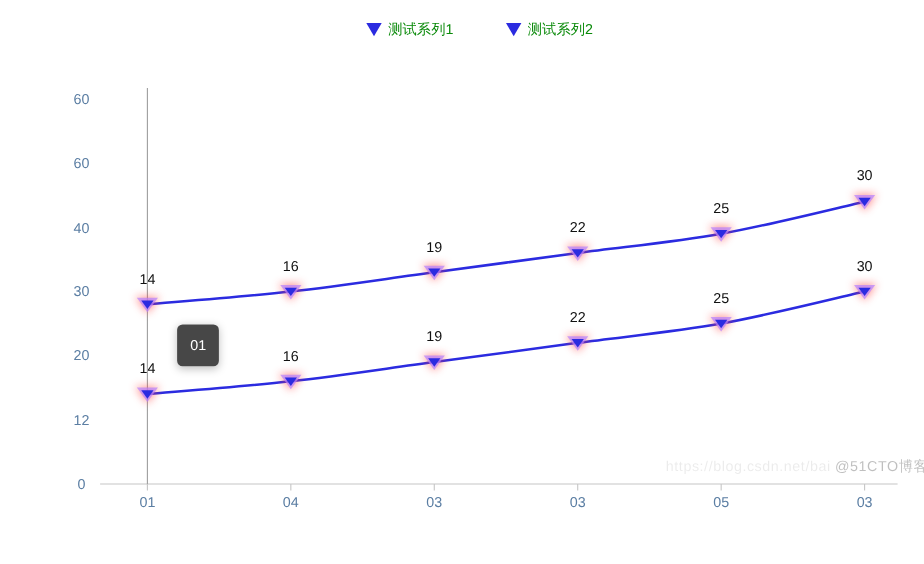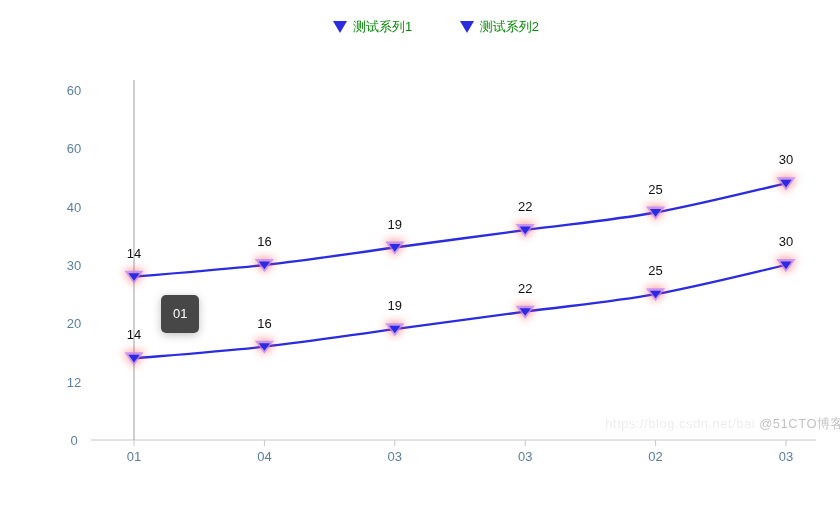--- a/index.html
+++ b/index.html
@@ -170,21 +170,21 @@
       <div class="axis-label" style="left: 58px; top: 381.667px;">12</div>
       <div class="axis-label" style="left: 58px; top: 323.333px; text-align: center;">20</div>
       <div class="axis-label" style="left: 58px; top: 265px;">30</div>
       <div class="axis-label" style="left: 58px; top: 206.667px; text-align: right;">40</div>
       <div class="axis-label" style="left: 58px; top: 148.333px;">60</div>
       <div class="axis-label" style="left: 58px; top: 90px;">60</div>
       <div class="axis-label x-axis-label" style="left: 118px; top: 456px;">01</div>
       <div class="axis-label x-axis-label" style="left: 248.4px; top: 456px;">04</div>
       <div class="axis-label x-axis-label" style="left: 378.8px; top: 456px;">03</div>
       <div class="axis-label x-axis-label" style="left: 509.2px; top: 456px;">03</div>
-      <div class="axis-label x-axis-label" style="left: 639.6px; top: 456px;">02</div>
+      <div class="axis-label x-axis-label" style="left: 639.6px; top: 456px;">05</div>
       <div class="axis-label x-axis-label" style="left: 770px; top: 456px;">03</div>
     </div>
   <div id="data-labels">
       <div class="data-label" style="left: 118px; top: 260.667px;">14</div>
       <div class="data-label" style="left: 248.4px; top: 249px;">16</div>
       <div class="data-label" style="left: 378.8px; top: 231.5px;">19</div>
       <div class="data-label" style="left: 509.2px; top: 214px;">22</div>
       <div class="data-label" style="left: 639.6px; top: 196.5px;">25</div>
       <div class="data-label" style="left: 770px; top: 167.333px;">30</div>
       <div class="data-label" style="left: 118px; top: 342.333px;">14</div>

